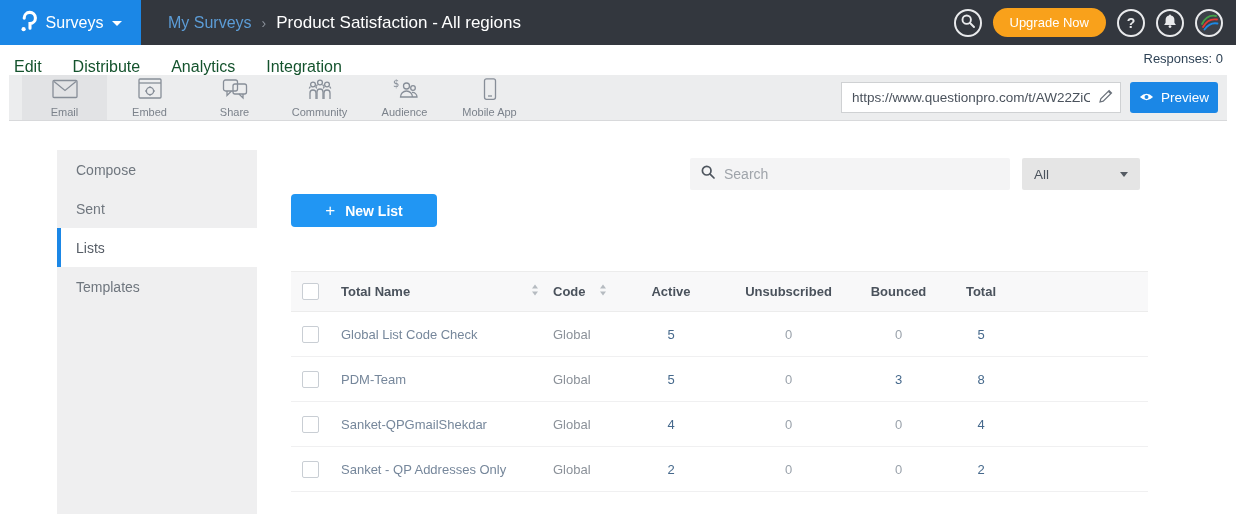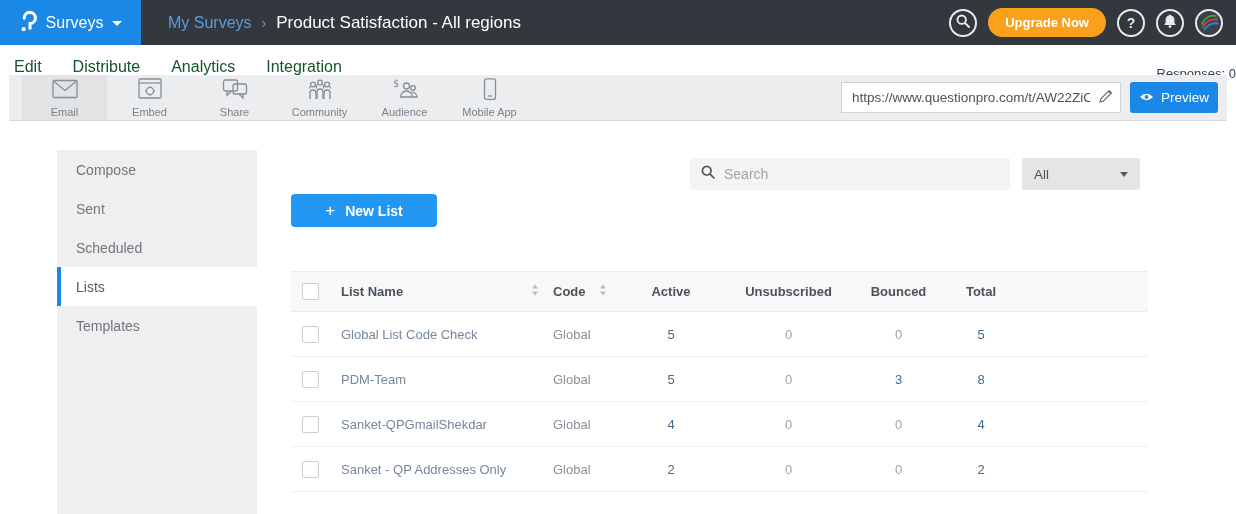--- a/index.html
+++ b/index.html
@@ -14,31 +14,31 @@
   .caret-down { width:0; height:0; border-left:5px solid transparent;
     border-right:5px solid transparent; border-top:5px solid #fff; margin-top:2px; }
   .breadcrumb { margin-left:27px; display:flex; align-items:center; gap:10px; font-size:16px; }
   .bc-parent { color:#5C9CD6; cursor:pointer; }
   .bc-sep { color:#8A9099; font-size:14px; }
   .bc-current { color:#FFFFFF; font-size:17px; }
   .topbar-right { margin-left:auto; display:flex; align-items:center; gap:11px; padding-right:13px; }
   .circle-btn { width:28px; height:28px; border:2px solid #E9EAEC; border-radius:50%;
     display:flex; align-items:center; justify-content:center; color:#E9EAEC;
     font-size:14px; font-weight:bold; cursor:pointer; background:transparent; }
-  .upgrade-btn { background:#F9A11B; color:#fff; font-weight:bold; font-size:13px;
+  .upgrade-btn { background:#F9A11B; color:#fff; font-weight:normal; font-size:13px;
     padding:7px 17px; border-radius:16px; border:none; cursor:pointer; }
   .avatar { overflow:hidden; background:#3C4048; }
 
   
   .nav-row { height:30px; display:flex; align-items:flex-start; background:#fff; }
   .nav-tabs { display:flex; gap:31px; margin-left:14px; padding-top:6px; }
   .nav-tab { font-size:16px; color:#14532d; padding-bottom:3px; cursor:pointer;
     border-bottom:2px solid transparent;margin-top:7px; }
   .nav-tab.active { border-bottom-color:#1B87E6; }
-  .responses { margin-left:auto; padding-top:21px; font-size:13px; color:#2F4356; }
+  .responses { margin-left:auto; margin-right:13px; padding-top:6px; font-size:13px; color:#2F4356; }
 
   
   .toolbar { margin:0 9px; height:46px; background:#ECEDEE; border-bottom:1px solid #D8D9DB;
     display:flex; align-items:stretch; position:relative; }
   .channel { width:85px; display:flex; flex-direction:column; align-items:center;
     justify-content:center; gap:2px; cursor:pointer; }
   .channel:first-child { margin-left:13px; }
   .channel.active { background:#E2E3E5; }
   .channel .lbl { font-size:11px; color:#7B828B; }
   .channel svg { stroke:#878E98; fill:none; stroke-width:1.3; }
@@ -240,21 +240,20 @@
     </span>
     <span>Preview</span>
   </button>
 </div>
 
 <div class="content">
 
   <div class="sidebar">
     <div class="side-item">Compose</div>
     <div class="side-item">Sent</div>
-    <div class="side-item">Scheduled</div>
     <div class="side-item active">Lists</div>
     <div class="side-item">Templates</div>
   </div>
 
   <div class="search-box">
     <span>
       <svg width="14" height="14" viewBox="0 0 14 14">
         <circle cx="5.7" cy="5.7" r="4.3" stroke="#4E555E" stroke-width="1.7" fill="none"></circle>
         <line x1="9.1" y1="9.1" x2="13" y2="13" stroke="#4E555E" stroke-width="1.7" stroke-linecap="round"></line>
       </svg>
@@ -268,21 +267,21 @@
   </div>
 
   <button class="new-list-btn">
     <span class="plus">+</span>
     <span>New List</span>
   </button>
 
   <div class="lists-table">
     <div class="thead">
       <span class="cell-check"><span class="checkbox"></span></span>
-      <span>List Name</span>
+      <span>Total Name</span>
       <button class="sort-btn">
         <span>
           <svg width="8" height="12" viewBox="0 0 8 12">
             <path d="M4 0.5 L7 4.4 H1 Z" fill="#B6BBC1"></path>
               <path d="M4 11.5 L7 7.6 H1 Z" fill="#B6BBC1"></path>
           </svg>
         </span>
       </button>
       <span>Code</span>
       <button class="sort-btn">

